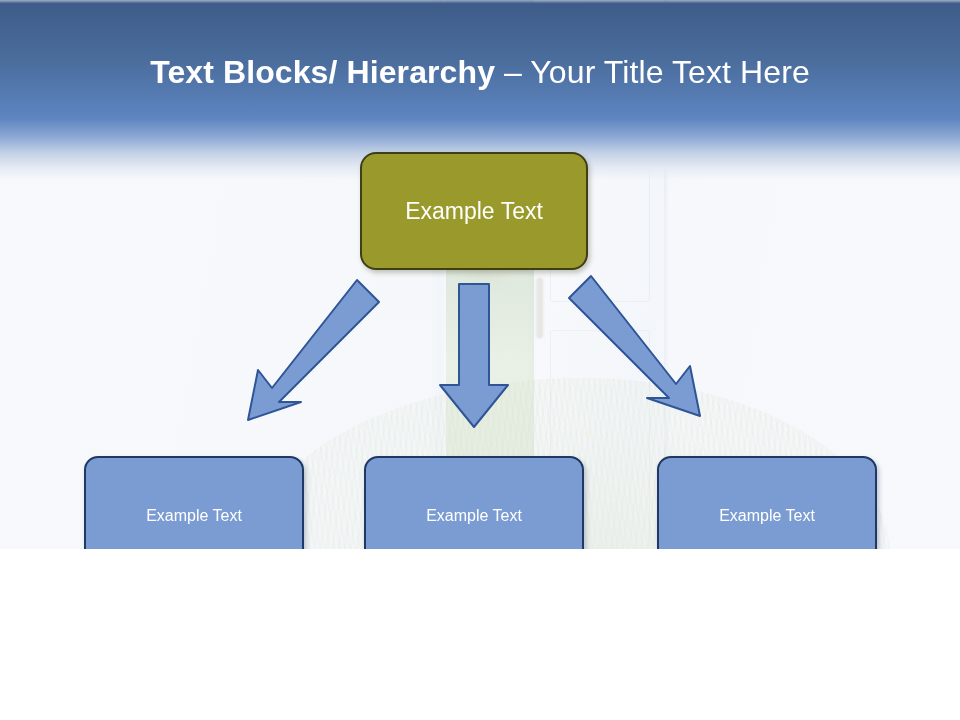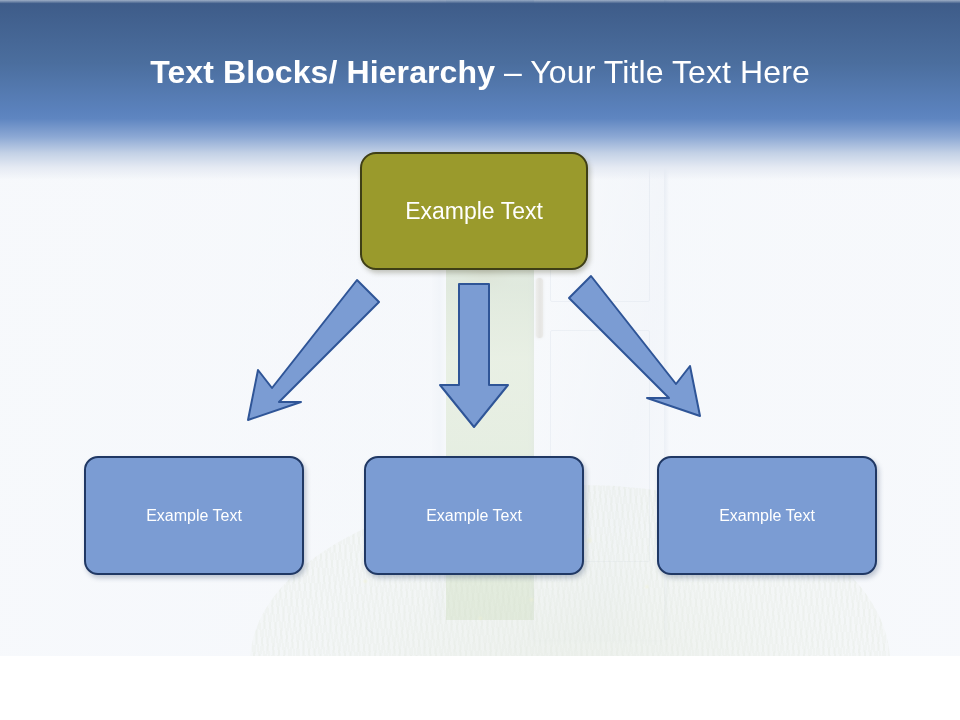--- a/index.html
+++ b/index.html
@@ -8,21 +8,21 @@
     padding: 0;
     background: #ffffff;
   }
   body {
     font-family: "Liberation Sans", sans-serif;
   }
 
   .slide {
     position: relative;
     width: 960px;
-    height: 656px;
+    height: 549px;
     overflow: hidden;
     background: #701a75;
   }
 
   
   .bg-photo {
     position: absolute;
     inset: 0;
     overflow: hidden;
   }

